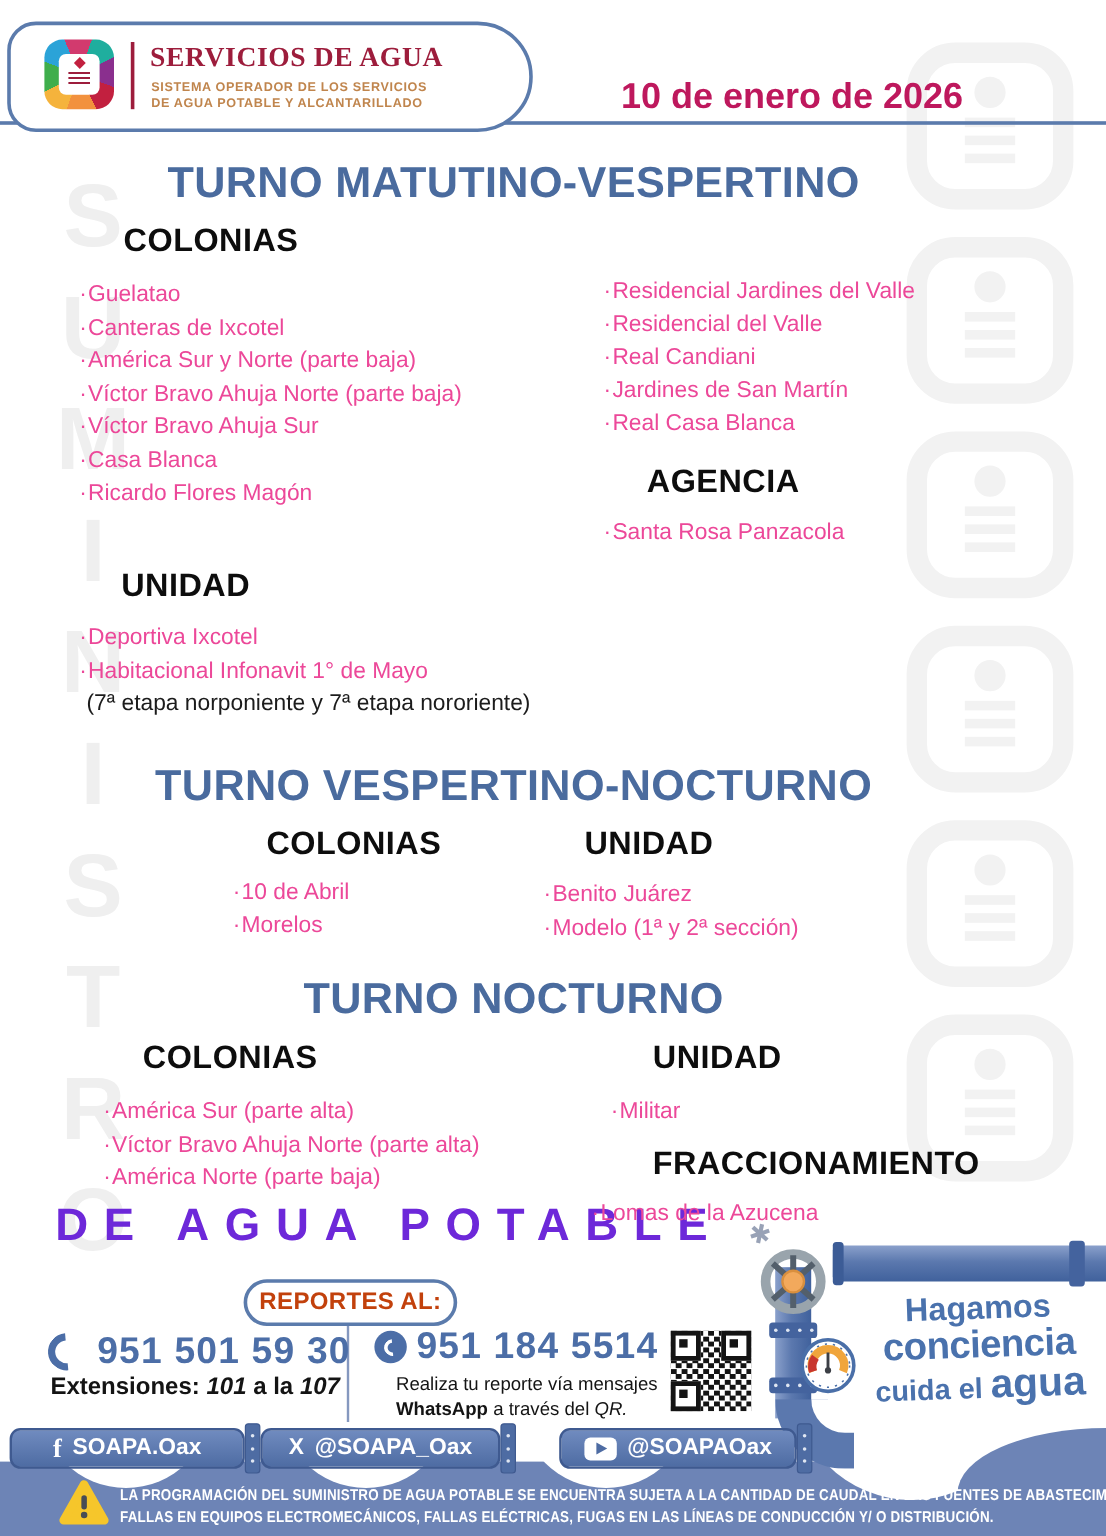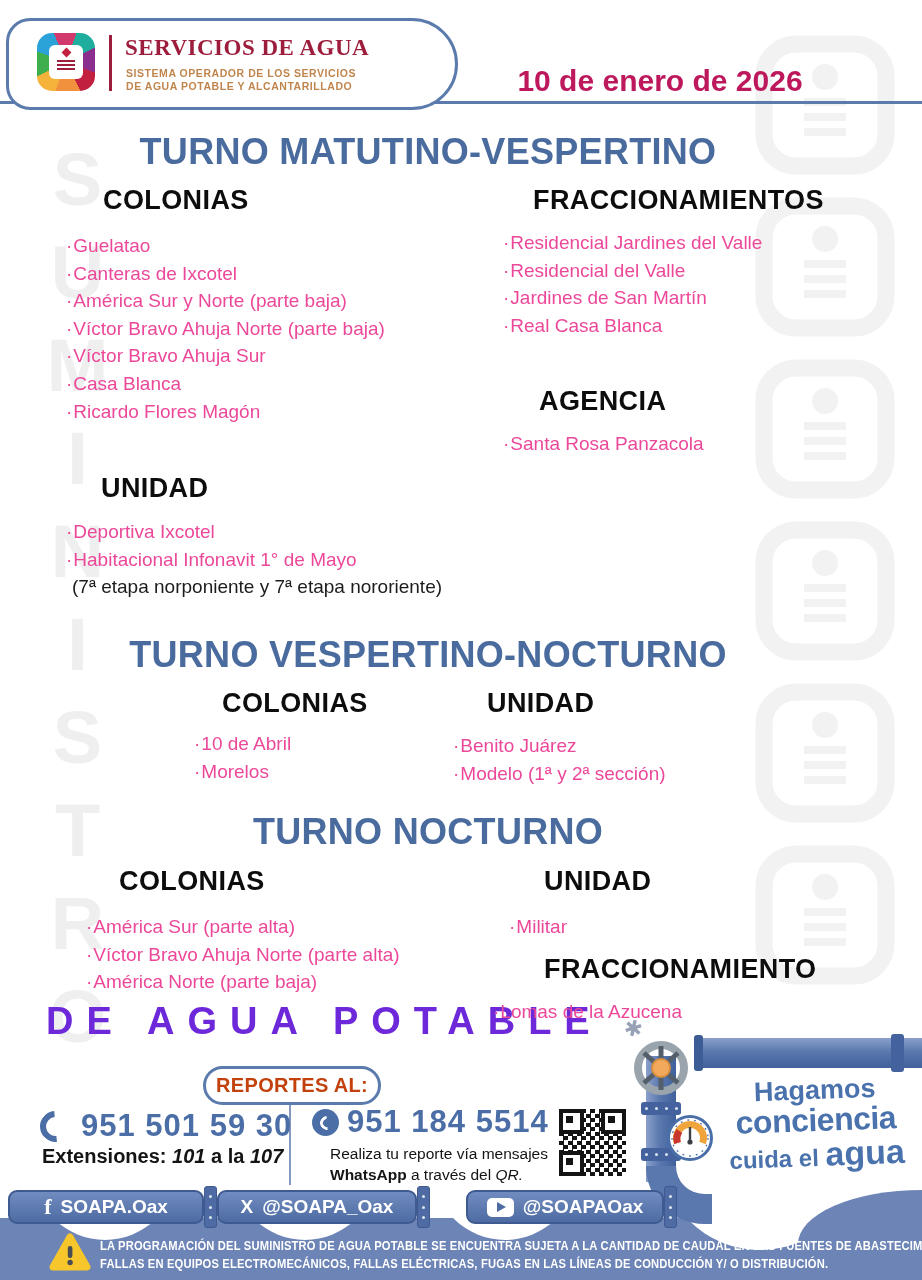--- a/index.html
+++ b/index.html
@@ -11,21 +11,21 @@
   .wm-vert{left:40px;top:138px;writing-mode:vertical-rl;text-orientation:upright;
            font-size:74px;font-weight:800;color:#efefef;letter-spacing:10px;z-index:0;line-height:1;}
   .wm-bottom{left:46px;top:1000px;font-size:38px;font-weight:700;color:#6d28d9;
              letter-spacing:13px;z-index:0;white-space:nowrap;}
   .wm-tiles{right:0;top:0;width:185px;height:1035px;z-index:0;overflow:hidden;}
   .wm-tile{display:block;margin:12px 0 12px 8px;}
   .wm-star{left:624px;top:1016px;font-size:22px;color:#98a2b6;transform:rotate(12deg);z-index:1;}
 
   
   .hdr-card{left:6px;top:18px;width:432px;height:86px;background:#fff;border:3px solid #5b7bac;
-            border-radius:24px 46px 46px 24px;z-index:3;padding-left:14px;}
+            border-radius:24px 46px 46px 24px;z-index:3;}
   .hdr-rule{left:0;top:101px;width:922px;height:3px;background:#5b7bac;z-index:2;}
   .logo{left:28px;top:12px;width:58px;height:58px;border-radius:15px;z-index:1;
         background:conic-gradient(from 20deg,#1fae9e 0 12%,#8a2f8e 12% 25%,#c2203f 25% 37%,
         #f2913d 37% 50%,#f5b33c 50% 62%,#3fae4c 62% 75%,#2ba3d8 75% 88%,#d23a6e 88% 100%);}
   .logo-core{position:absolute;left:12px;top:12px;right:12px;bottom:12px;background:#fff;border-radius:6px;}
   .logo-dot{position:absolute;left:14px;top:4px;width:7px;height:7px;background:#c2203f;transform:rotate(45deg);}
   .logo-bars{position:absolute;left:8px;top:15px;width:18px;height:11px;
              background:repeating-linear-gradient(180deg,#9d1d3c 0 2px,#fff 2px 4px);}
   .hdr-sep{left:100px;top:14px;width:3px;height:56px;background:#9d1d3c;}
   .org-title{left:116px;top:14px;font-family:"Liberation Serif",serif;font-weight:700;
@@ -190,24 +190,24 @@
   <div class="abs list" style="left:66px;top:232px;">
     <div class="li">Guelatao</div>
     <div class="li">Canteras de Ixcotel</div>
     <div class="li">América Sur y Norte (parte baja)</div>
     <div class="li">Víctor Bravo Ahuja Norte (parte baja)</div>
     <div class="li">Víctor Bravo Ahuja Sur</div>
     <div class="li">Casa Blanca</div>
     <div class="li">Ricardo Flores Magón</div>
   </div>
 
-  <div class="abs h2" style="left:533px;top:185px;">FRACCIONAMIENTOS</div>
   <div class="abs list" style="left:503px;top:229px;">
     <div class="li">Residencial Jardines del Valle</div>
     <div class="li">Residencial del Valle</div>
+    <div class="li">Real Candiani</div>
     <div class="li">Jardines de San Martín</div>
     <div class="li">Real Casa Blanca</div>
   </div>
 
   <div class="abs h2" style="left:539px;top:386px;">AGENCIA</div>
   <div class="abs list" style="left:503px;top:430px;">
     <div class="li">Santa Rosa Panzacola</div>
   </div>
 
   <div class="abs h2" style="left:101px;top:473px;">UNIDAD</div>

